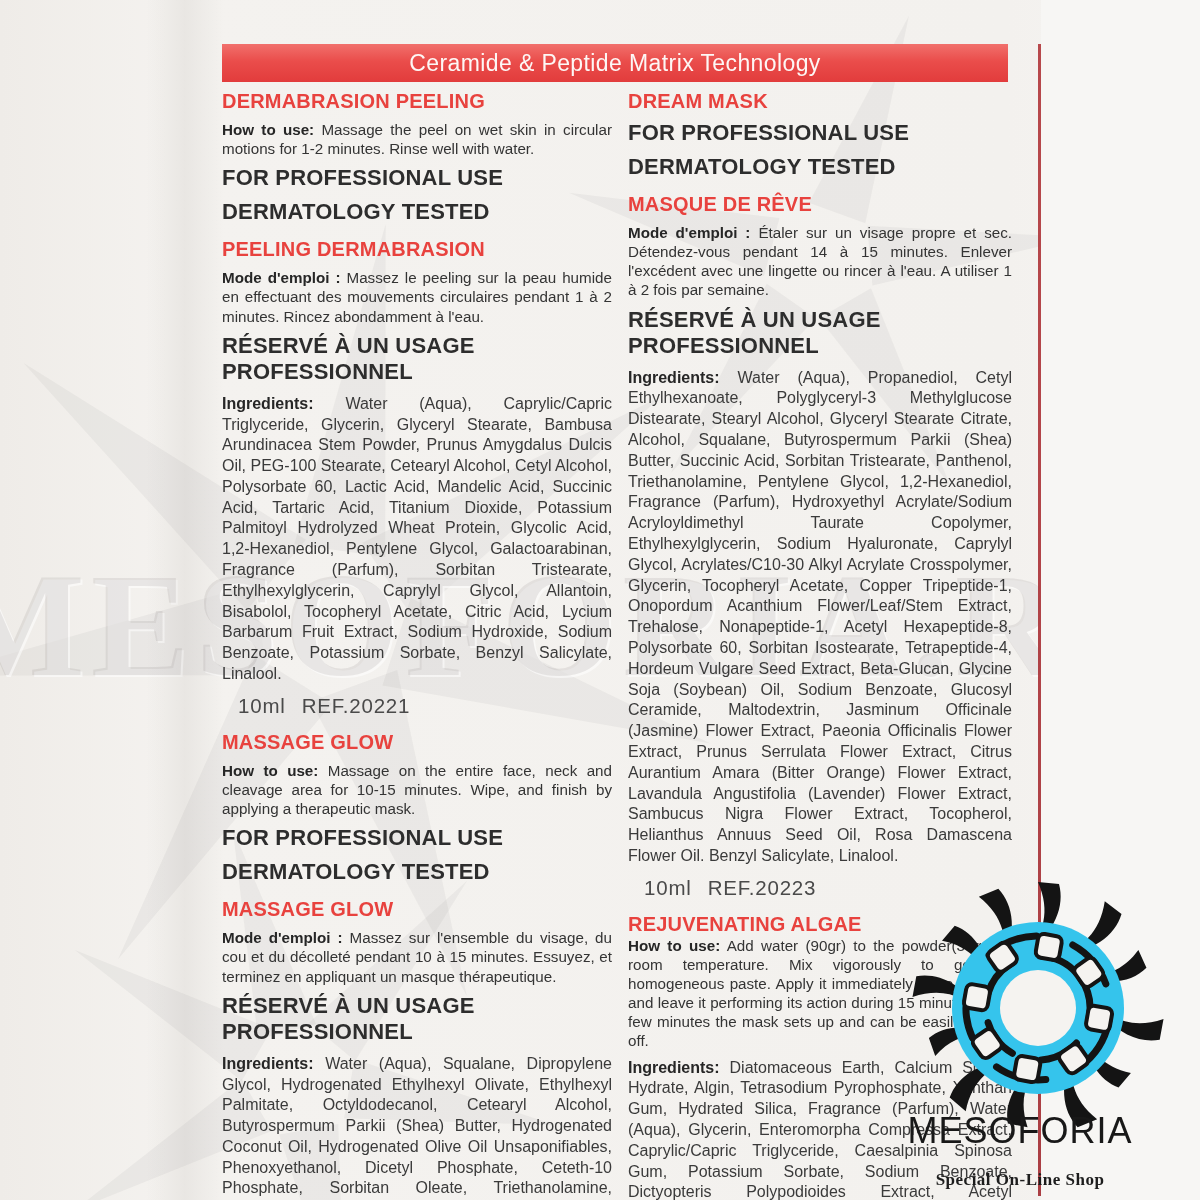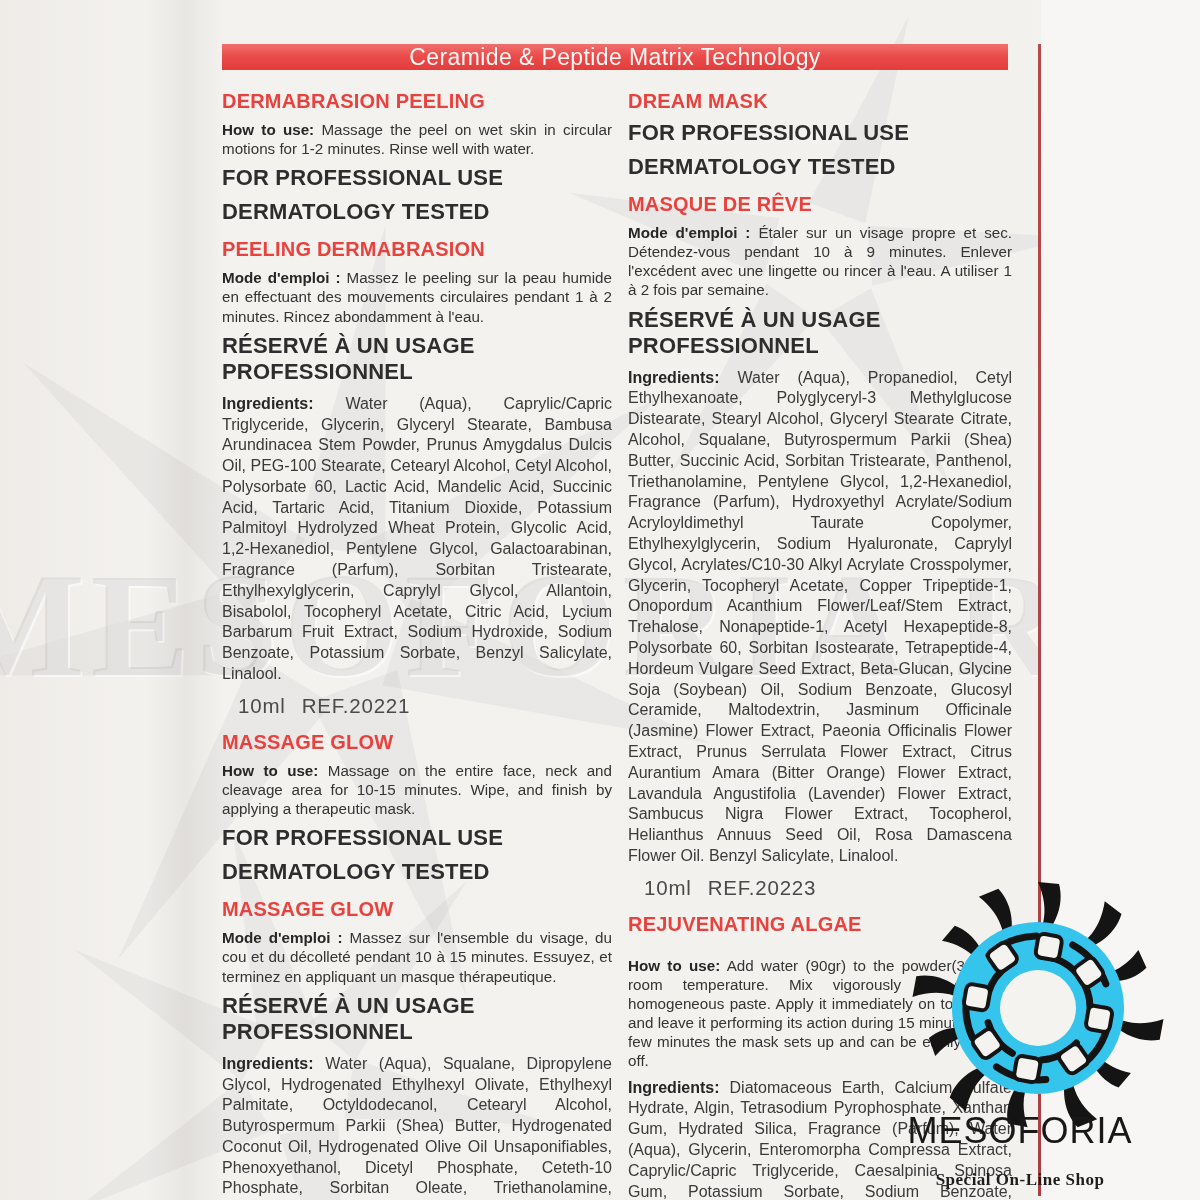--- a/index.html
+++ b/index.html
@@ -12,39 +12,39 @@
   .right-panel { position:absolute; left:1041px; top:0; width:159px; height:1200px; background:#f7f6f4; }
 
   
   .wm-svg { position:absolute; left:0; top:0; }
   .wm-text { position:absolute; left:-55px; top:540px; width:1400px;
           font-family:"Liberation Serif", serif; font-size:148px; font-weight:bold;
           letter-spacing:6px; color:rgba(105,100,95,0.12); white-space:nowrap;
           text-shadow:2px 2px 0 rgba(255,255,255,0.55); }
 
   
-  .banner { position:absolute; left:222px; top:44px; width:786px; height:26px;
+  .banner { position:absolute; left:222px; top:44px; width:786px; height:38px;
           background:linear-gradient(180deg,#f1706c 0%,#ea4d4b 45%,#e23c3c 100%);
           display:flex; align-items:center; justify-content:center; }
   .banner span { color:#fdf7f5; font-size:23px; letter-spacing:0.4px; }
 
   
   .red-line { position:absolute; left:1038px; top:44px; width:3px; height:1152px;
           background:linear-gradient(180deg,#b23a3e,#a42f35); opacity:0.92; }
 
   
   .cols { position:absolute; left:222px; top:90px; width:790px; display:flex; gap:16px; }
   .col { color:#373737; }
   .col.left  { width:390px; }
   .col.right { width:384px; }
 
   .red-h { color:#e8423e; font-size:20px; font-weight:bold; letter-spacing:0.2px;
            margin:13px 0 7px; }
   .red-h.first { margin-top:0; }
-  .red-h.tight { margin-bottom:20px; }
+  .red-h.tight { margin-bottom:0; }
   .red-h.second-line { margin-top:6px; }
   .body-p { font-size:15.2px; line-height:1.26; text-align:justify; margin:0 0 7px; color:#343434; }
   .body-p b { color:#262626; }
   .caps { font-size:22px; font-weight:bold; color:#2d2d2d; letter-spacing:0.2px; margin:5px 0 9px; }
   .caps + .caps { margin-top:-1px; }
   .ing { font-size:16px; line-height:1.3; text-align:justify; margin:2px 0 9px; color:#3a3a3a; }
   .ing b { color:#262626; }
   .ref-line { font-size:20.5px; color:#4a4a4a; letter-spacing:0.8px; margin:4px 16px 10px; }
   .ref-line .sz { margin-right:16px; }
 
@@ -129,21 +129,21 @@
       <p class="ing"><b>Ingredients:</b> <span>Water (Aqua), Squalane, Dipropylene Glycol, Hydrogenated Ethylhexyl Olivate, Ethylhexyl Palmitate, Octyldodecanol, Cetearyl Alcohol, Butyrospermum Parkii (Shea) Butter, Hydrogenated Coconut Oil, Hydrogenated Olive Oil Unsaponifiables, Phenoxyethanol, Dicetyl Phosphate, Ceteth-10 Phosphate, Sorbitan Oleate, Triethanolamine, Fragrance (Parfum), Xanthan Gum, Hydrogenated Vegetable Oil, Prunus Amygdalus Dulcis (Sweet Almond) Oil, Chlorphenesin, Acrylates/C10-30 Alkyl Acrylate Crosspolymer, Salicyloyl Phytosphingosine, Ceramide 2, Tocopheryl Acetate, Caprylyl Glycol, Hydroxyethylcellulose, BHT, Tetrasodium EDTA, Lavandula Angustifolia (Lavender) Extract, Sodium Nitrate, Tocopherol, Sodium Hydroxide, Disodium Phosphate, Polysorbate 60, Sodium Phosphate, Benzyl Salicylate, Geraniol, Linalool.</span></p>
     </div>
 
     <div class="col right">
 
       <div class="red-h first">DREAM MASK</div>
       <div class="caps">FOR PROFESSIONAL USE</div>
       <div class="caps">DERMATOLOGY TESTED</div>
 
       <div class="red-h">MASQUE DE RÊVE</div>
-      <p class="body-p"><b>Mode d'emploi :</b> <span>Étaler sur un visage propre et sec. Détendez-vous pendant 10 à 9 minutes. Enlever l'excédent avec une lingette ou rincer à l'eau. A utiliser 1 à 2 fois par semaine.</span></p>
+      <p class="body-p"><b>Mode d'emploi :</b> <span>Étaler sur un visage propre et sec. Détendez-vous pendant 14 à 15 minutes. Enlever l'excédent avec une lingette ou rincer à l'eau. A utiliser 1 à 2 fois par semaine.</span></p>
       <div class="caps">RÉSERVÉ À UN USAGE PROFESSIONNEL</div>
       <p class="ing"><b>Ingredients:</b> <span>Water (Aqua), Propanediol, Cetyl Ethylhexanoate, Polyglyceryl-3 Methylglucose Distearate, Stearyl Alcohol, Glyceryl Stearate Citrate, Alcohol, Squalane, Butyrospermum Parkii (Shea) Butter, Succinic Acid, Sorbitan Tristearate, Panthenol, Triethanolamine, Pentylene Glycol, 1,2-Hexanediol, Fragrance (Parfum), Hydroxyethyl Acrylate/Sodium Acryloyldimethyl Taurate Copolymer, Ethylhexylglycerin, Sodium Hyaluronate, Caprylyl Glycol, Acrylates/C10-30 Alkyl Acrylate Crosspolymer, Glycerin, Tocopheryl Acetate, Copper Tripeptide-1, Onopordum Acanthium Flower/Leaf/Stem Extract, Trehalose, Nonapeptide-1, Acetyl Hexapeptide-8, Polysorbate 60, Sorbitan Isostearate, Tetrapeptide-4, Hordeum Vulgare Seed Extract, Beta-Glucan, Glycine Soja (Soybean) Oil, Sodium Benzoate, Glucosyl Ceramide, Maltodextrin, Jasminum Officinale (Jasmine) Flower Extract, Paeonia Officinalis Flower Extract, Prunus Serrulata Flower Extract, Citrus Aurantium Amara (Bitter Orange) Flower Extract, Lavandula Angustifolia (Lavender) Flower Extract, Sambucus Nigra Flower Extract, Tocopherol, Helianthus Annuus Seed Oil, Rosa Damascena Flower Oil. Benzyl Salicylate, Linalool.</span></p>
       <div class="ref-line"><span class="sz">10ml</span><span>REF.20223</span></div>
 
       <div class="red-h tight">REJUVENATING ALGAE</div>
       <p class="body-p"><b>How to use:</b> <span>Add water (90gr) to the powder(30gr) at room temperature. Mix vigorously to get an homogeneous paste. Apply it immediately on to the skin and leave it performing its action during 15 minutes. After few minutes the mask sets up and can be easily peeled off.</span></p>
       <p class="ing"><b>Ingredients:</b> <span>Diatomaceous Earth, Calcium Sulfate Hydrate, Algin, Tetrasodium Pyrophosphate, Xanthan Gum, Hydrated Silica, Fragrance (Parfum), Water (Aqua), Glycerin, Enteromorpha Compressa Extract, Caprylic/Capric Triglyceride, Caesalpinia Spinosa Gum, Potassium Sorbate, Sodium Benzoate, Dictyopteris Polypodioides Extract, Acetyl Hexapeptide-8, Benzyl Salicylate, Linalool, Hexyl Cinnamal, Citronellol, Cinnamyl Alcohol. May contain: Magnesium Oxide, CI 42090.</span></p>
     </div>
   </div>
 

